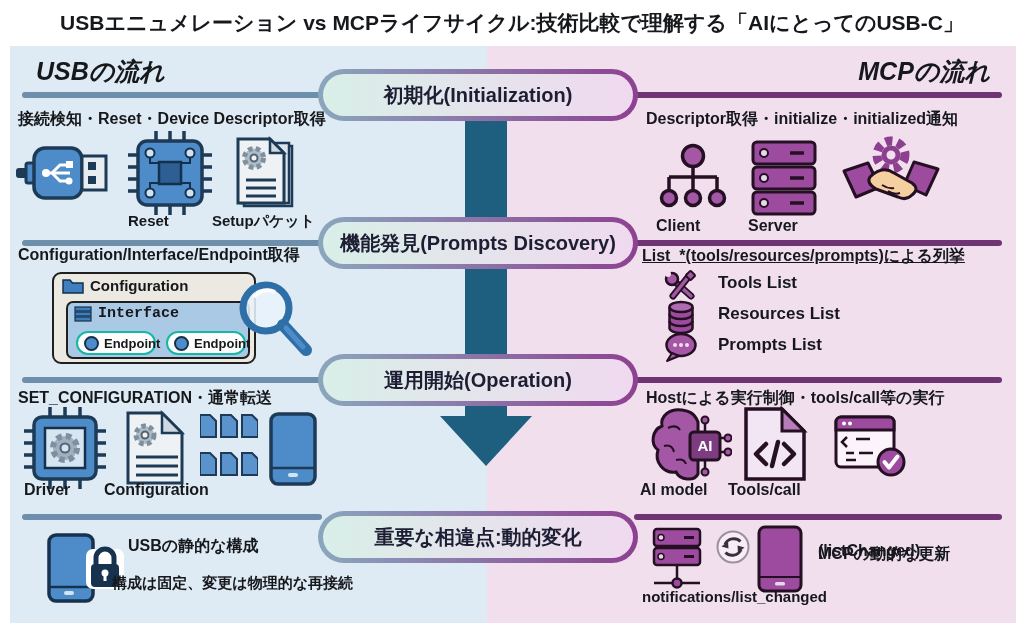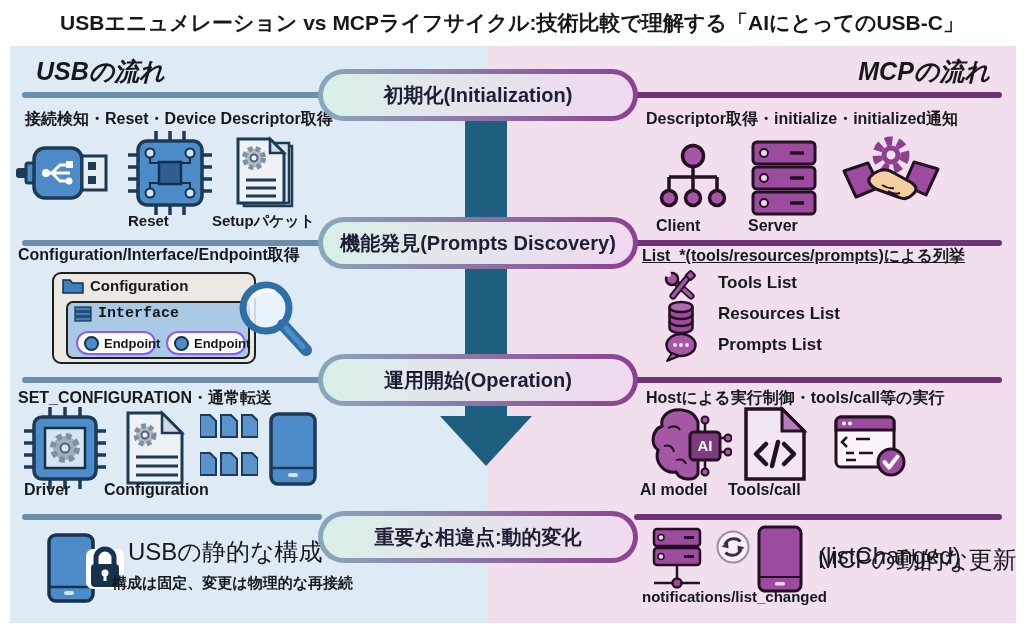--- a/index.html
+++ b/index.html
@@ -25,24 +25,24 @@
         background:linear-gradient(90deg,var(--pill-border-l,#8aa7bd),var(--pill-border-r,#8d4191));z-index:5;}
   .pill-inner{width:100%;height:100%;border-radius:23px;background:linear-gradient(90deg,var(--pill-fill-l,#d9efe8),var(--pill-fill-r,#f0d9ef));
         display:flex;align-items:center;justify-content:center;font-size:20px;font-weight:bold;color:#1d1d33;white-space:nowrap;}
   .p1{top:69px;text-align:center;}.p2{top:217px;}.p3{top:354px;}.p4{top:511px;}
   .caption{font-size:16px;font-weight:bold;white-space:nowrap;z-index:3;}
   .iconlabel{font-size:15px;font-weight:bold;text-align:left;z-index:3;white-space:nowrap;}
   .icon{z-index:3;}
   .outerbox{left:52px;top:272px;width:204px;height:92px;background:#ebe9e1;border:2.5px solid #1f1f1f;border-radius:9px;box-sizing:border-box;z-index:3;}
   .innerbox{left:66px;top:301px;width:184px;height:58px;background:#a9c9e4;border:2.5px solid #1f1f1f;border-radius:7px;box-sizing:border-box;z-index:3;}
   .boxrow{display:flex;align-items:center;gap:6px;font-size:15px;font-weight:bold;z-index:4;white-space:nowrap;}
-  .ep{width:80px;height:24px;background:#fdfdfb;border:2px solid #8b5cf6;border-radius:13px;box-sizing:border-box;display:flex;align-items:center;gap:5px;padding-left:6px;font-size:13px;font-weight:bold;z-index:4;}
+  .ep{width:80px;height:24px;background:#fdfdfb;border:2px solid #14b8a6;border-radius:13px;box-sizing:border-box;display:flex;align-items:center;gap:5px;padding-left:6px;font-size:13px;font-weight:bold;z-index:4;}
   .ep .dot{width:11px;height:11px;border-radius:50%;background:#4d8cc8;border:2px solid #14304c;flex:0 0 auto;}
   .listrow-label{font-size:17px;font-weight:bold;z-index:3;white-space:nowrap;}
-  .bigline{font-size:24px;font-weight:normal;z-index:3;white-space:nowrap;}
+  .bigline{font-size:16px;font-weight:bold;z-index:3;white-space:nowrap;}
   .subline{font-size:15px;font-weight:bold;z-index:3;white-space:nowrap;}
 </style>
 </head>
 <body>
 
 <div class="abs panel panel-left"></div>
 <div class="abs panel panel-right"></div>
 
 <div class="abs title">USBエニュメレーション vs MCPライフサイクル:技術比較で理解する「AIにとってのUSB-C」</div>
 
@@ -67,21 +67,21 @@
 <div class="abs pill p2">
     <div class="pill-inner">機能発見(Prompts Discovery)</div>
   </div>
 <div class="abs pill p3">
     <div class="pill-inner">運用開始(Operation)</div>
   </div>
 <div class="abs pill p4">
     <div class="pill-inner">重要な相違点:動的変化</div>
   </div>
 
-<div class="abs caption" style="left:18px;top:109px;margin-left:7px;">接続検知・Reset・Device Descriptor取得</div>
+<div class="abs caption" style="left:18px;top:109px;">接続検知・Reset・Device Descriptor取得</div>
 
 <svg class="abs icon" style="left:16px;top:140px;" width="102" height="66" viewBox="0 0 102 66">
   <rect x="0" y="28" width="12" height="10" rx="3" fill="#1d3a57"></rect>
   <rect x="10" y="23" width="9" height="20" rx="2" fill="#4d8cc8" stroke="#1d3a57" stroke-width="3"></rect>
   <rect x="18" y="8" width="48" height="50" rx="11" fill="#4d8cc8" stroke="#1d3a57" stroke-width="3.5"></rect>
   <g stroke="#ffffff" stroke-width="3" fill="none">
     <path d="M30 33 H54"></path>
       <path d="M36 33 L44 25 H50"></path>
       <path d="M36 33 L44 41 H50"></path>
   </g>

